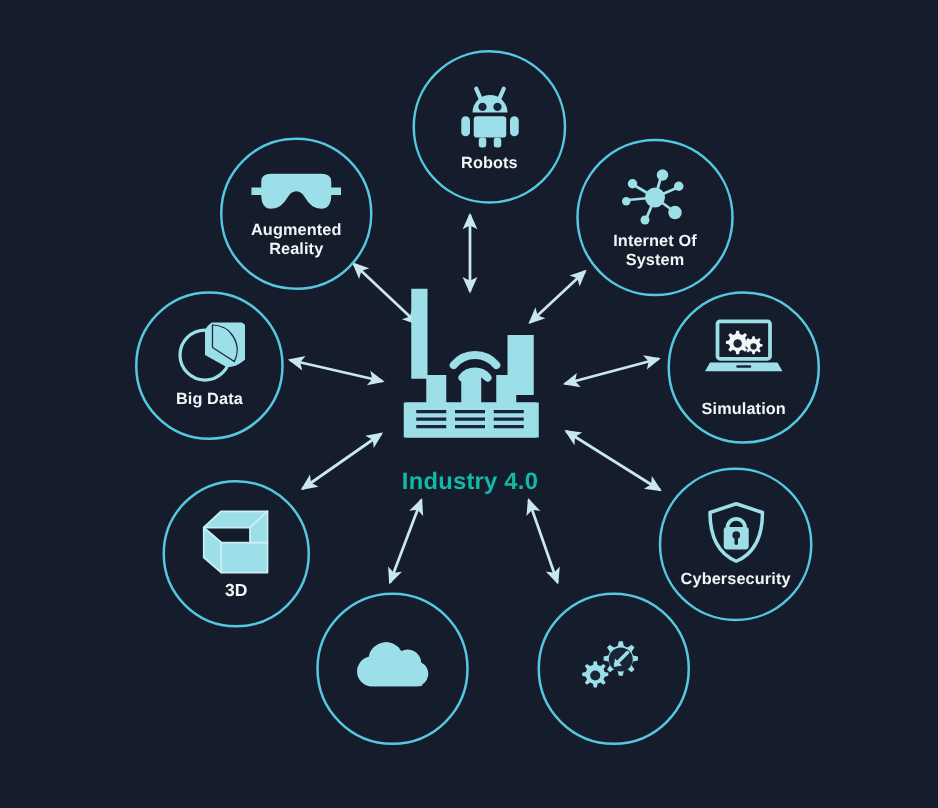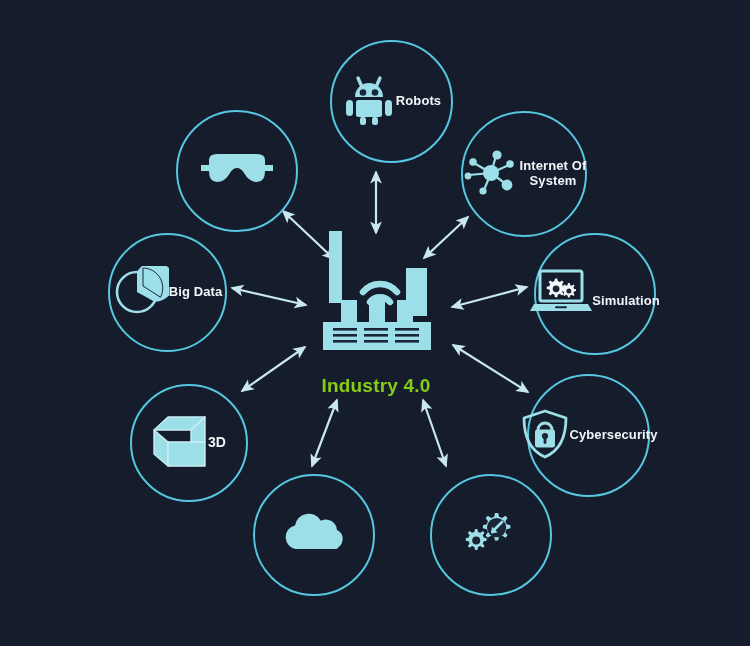--- a/index.html
+++ b/index.html
@@ -19,21 +19,21 @@
     left: 0;
     top: 0;
     width: 750px;
     height: 646px;
   }
   .node {
     position: absolute;
     border-radius: 50%;
     box-sizing: border-box;
     display: flex;
-    flex-direction: row;
+    flex-direction: column;
     align-items: center;
     justify-content: center;
   }
   .node-ring {
     position: absolute;
     left: 0;
     top: 0;
     width: 100%;
     height: 100%;
     border-radius: 50%;
@@ -56,21 +56,21 @@
     letter-spacing: .1px;
     white-space: pre-line;
   }
   .center-block {
     position: absolute;
     display: flex;
     flex-direction: column;
     align-items: center;
   }
   .center-label {
-    color: #84cc16;
+    color: #14b8a6;
     font-weight: bold;
     font-size: 19px;
     letter-spacing: .2px;
     margin-top: 2px;
   }
   svg { display: block; }
 </style>
 </head>
 <body>
 
@@ -279,13 +279,15 @@
 
 <div class="node" style="left:176px; top:110px; width:122px; height:122px;">
   <span class="node-ring"></span>
   <span class="node-icon" style="margin-bottom:5px;">
     <svg width="72" height="36" viewBox="0 0 72 36">
       <path d="M8 9 Q8 3 16 3 L56 3 Q64 3 64 9 L64 14 L72 14 L72 20 L64 20
                Q64 31 56 31 Q48 31 43 22 Q40 17 36 17 Q32 17 29 22
                Q24 31 16 31 Q8 31 8 20 L0 20 L0 14 L8 14 Z" fill="#9ddfe8"></path>
     </svg>
   </span>
+  <span class="node-label" style="font-size:13px;">Augmented
+Reality</span>
 </div>
 
 </body></html>

